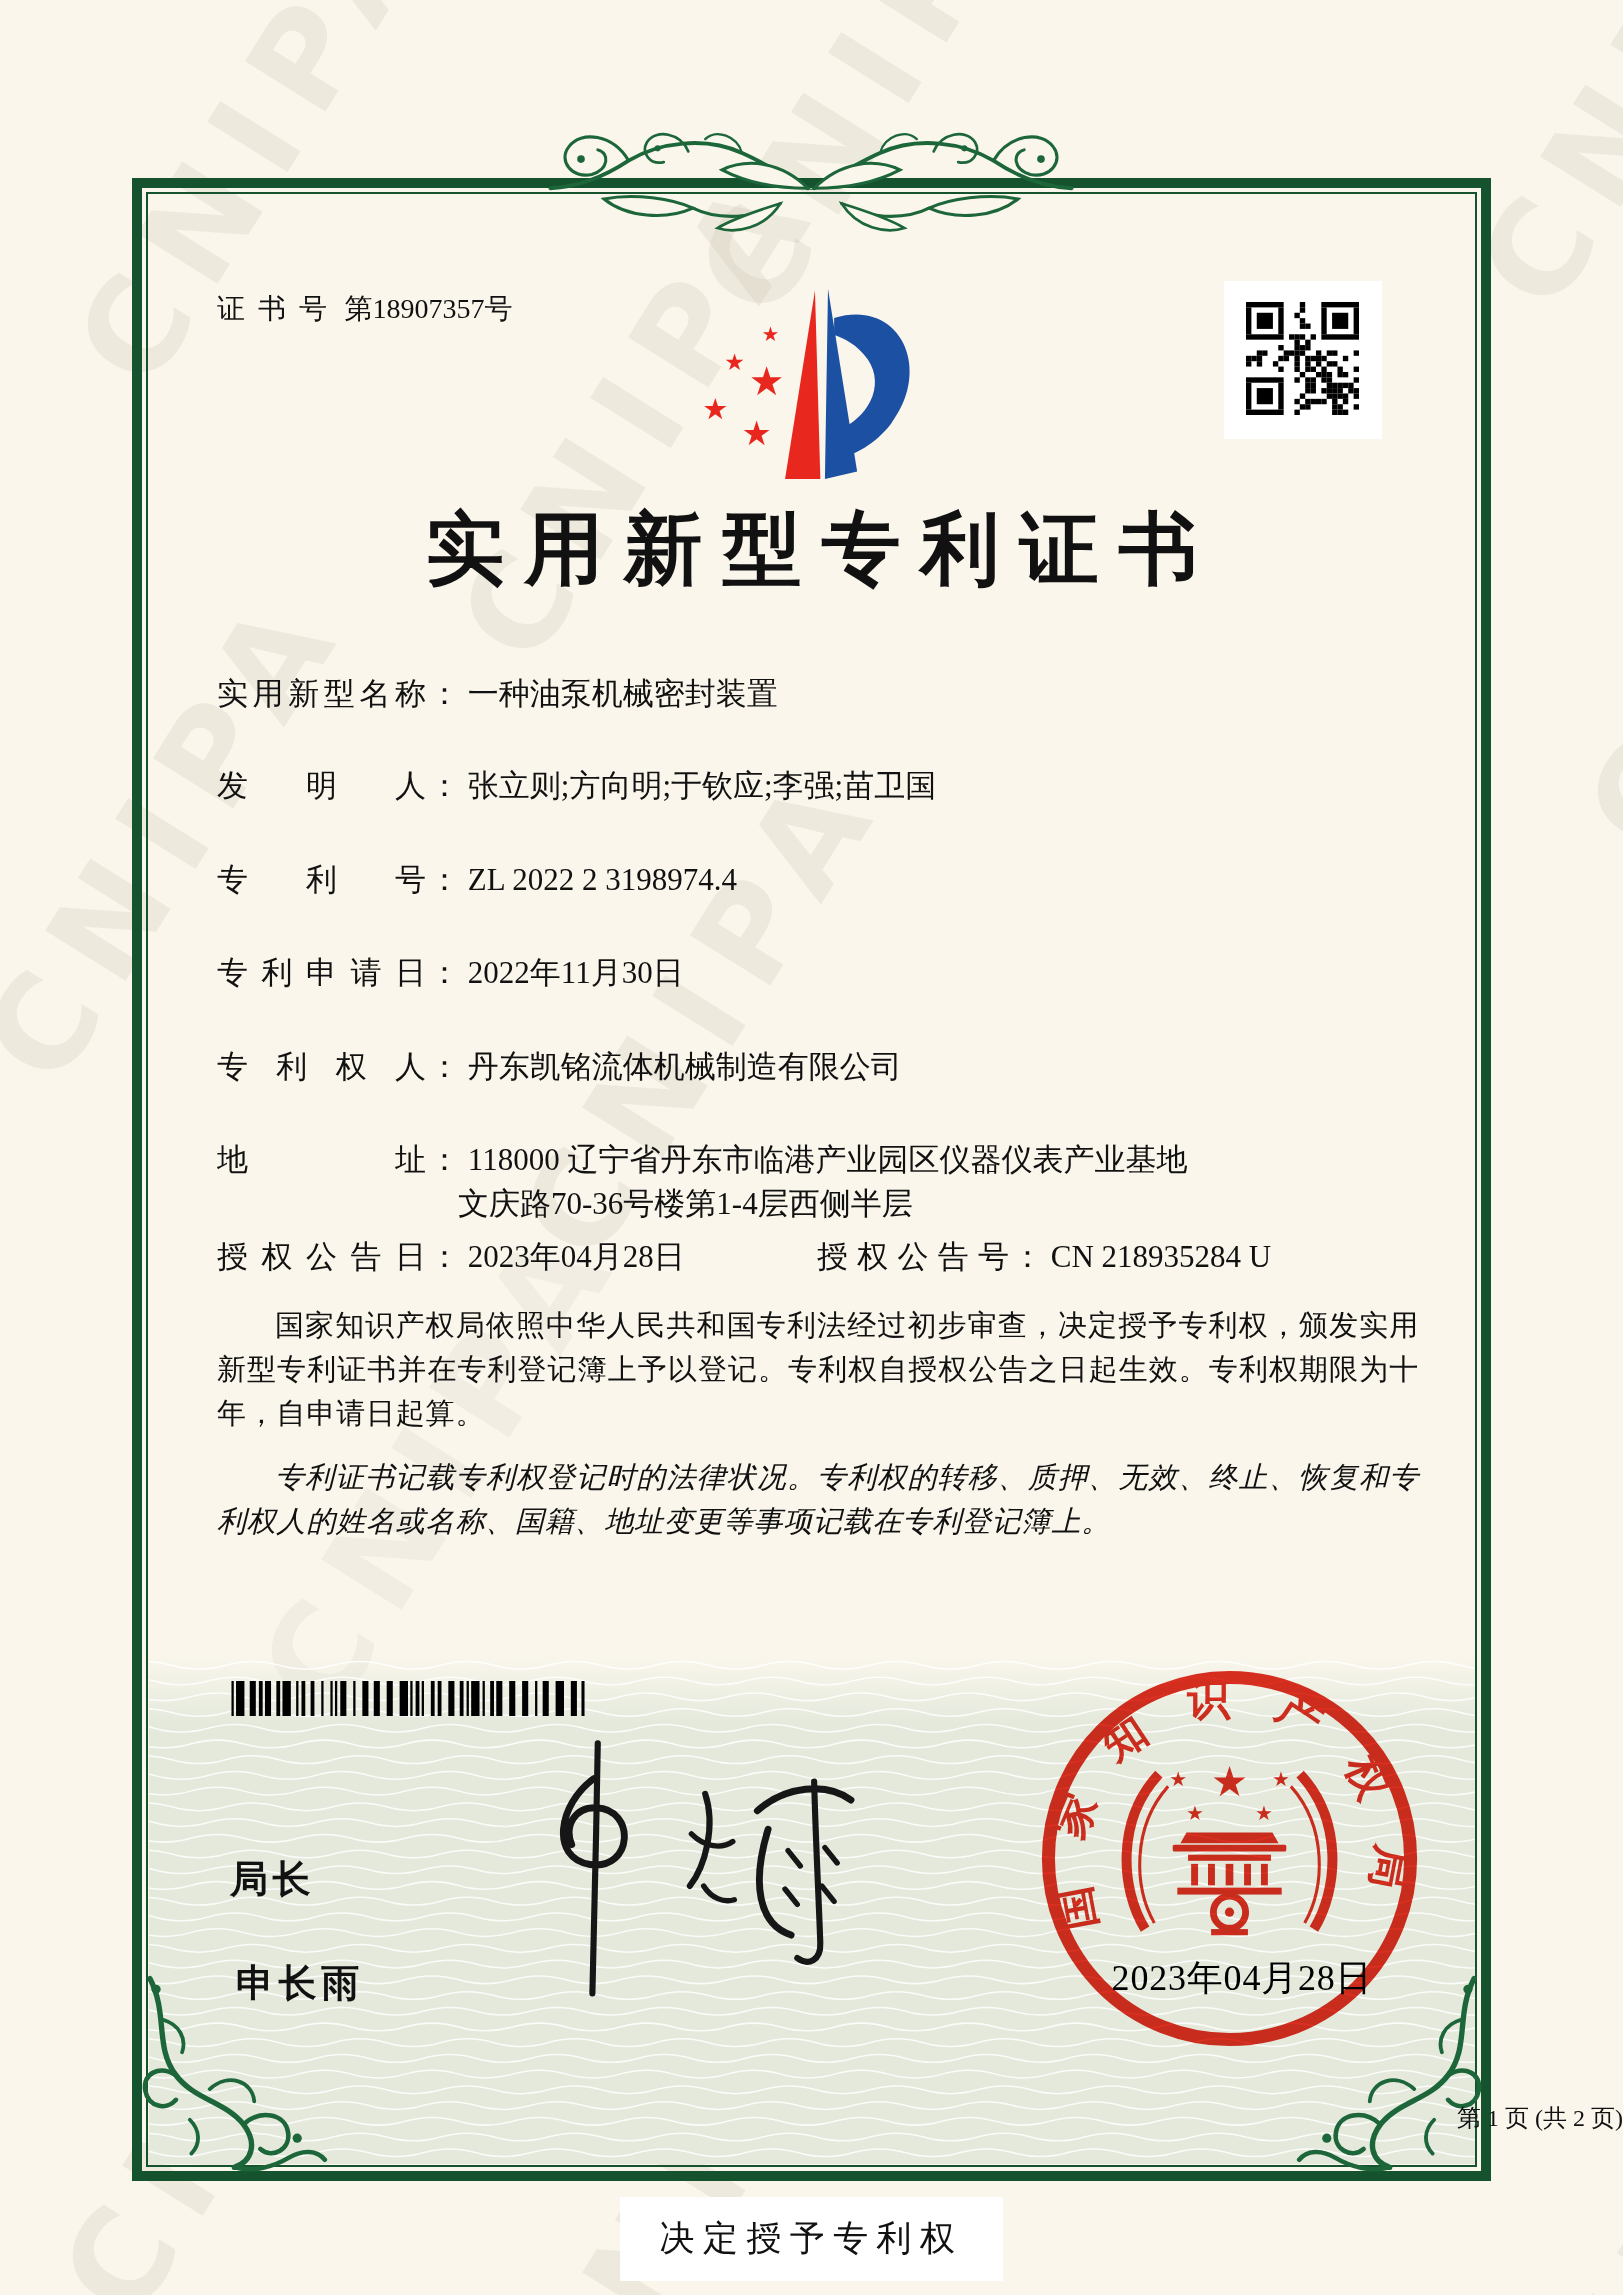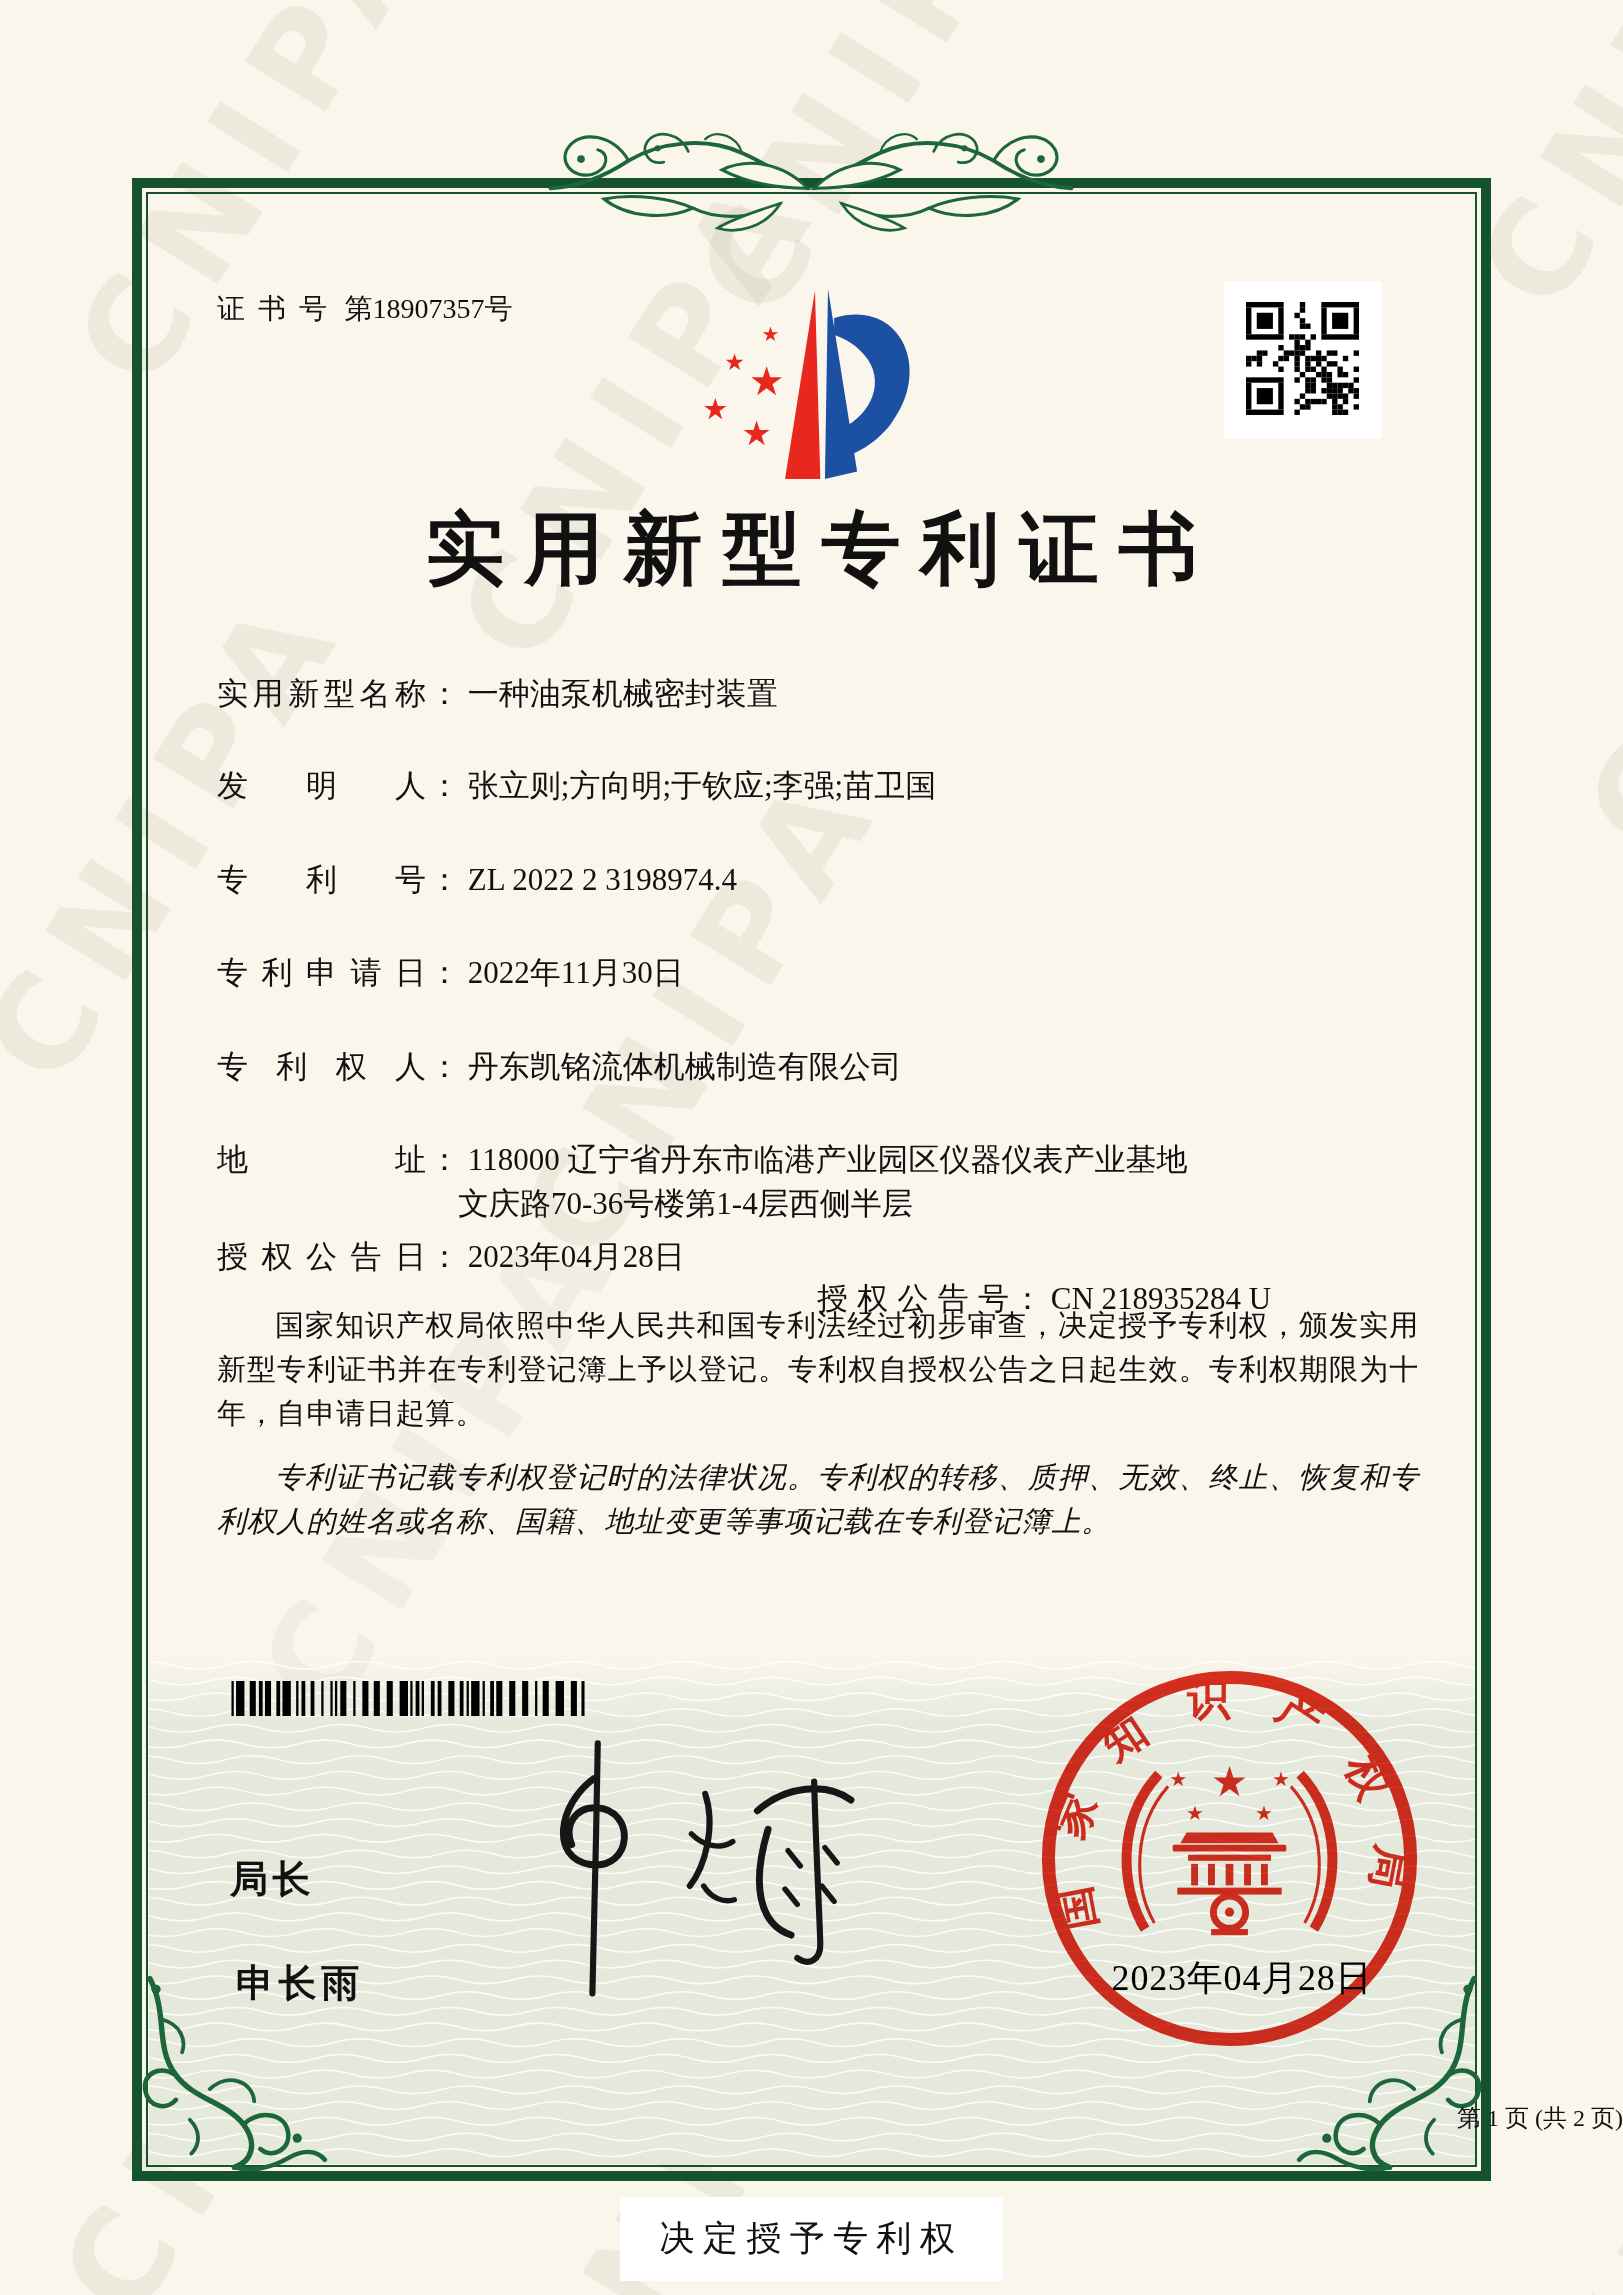--- a/index.html
+++ b/index.html
@@ -38,21 +38,21 @@
   .logo{position:absolute;left:690px;top:278px;width:253px;height:219px;z-index:4;}
   .qr-box{position:absolute;left:1224px;top:281px;width:158px;height:158px;background:#fff;z-index:4;}
   .qr-box svg{position:absolute;left:22px;top:21px;}
   .doc-title{position:absolute;left:0;right:0;top:497px;text-align:center;font-size:79px;
              font-weight:bold;letter-spacing:20px;padding-left:20px;z-index:4;}
   
   .frow{position:absolute;left:217px;font-size:31px;z-index:4;white-space:nowrap;}
   .frow .lab{display:inline-block;width:209px;text-align:justify;text-align-last:justify;vertical-align:top;}
   .frow .col{display:inline-block;margin:0 7.7px 0 3.1px;}
   .addr2{position:absolute;left:458px;font-size:31px;z-index:4;white-space:nowrap;}
-  .frow-r{position:absolute;left:817px;font-size:31px;z-index:4;white-space:nowrap;margin-top:42px;}
+  .frow-r{position:absolute;left:817px;font-size:31px;z-index:4;white-space:nowrap;}
   .frow-r .lab{display:inline-block;width:192px;text-align:justify;text-align-last:justify;}
   .frow-r .col{display:inline-block;margin:0 7.7px 0 3.1px;}
   
   .legal{position:absolute;left:217px;top:1303px;width:1202px;z-index:4;}
   .legal p{font-size:29px;line-height:44px;text-align:justify;text-indent:58px;letter-spacing:0.8px;}
   .legal p + p{margin-top:20px;font-style:italic;}
   
   .barcode{position:absolute;left:230px;top:1681px;width:356px;height:35px;z-index:4;}
   
   .sig-title{position:absolute;left:230px;top:1854px;font-size:38px;font-weight:bold;

